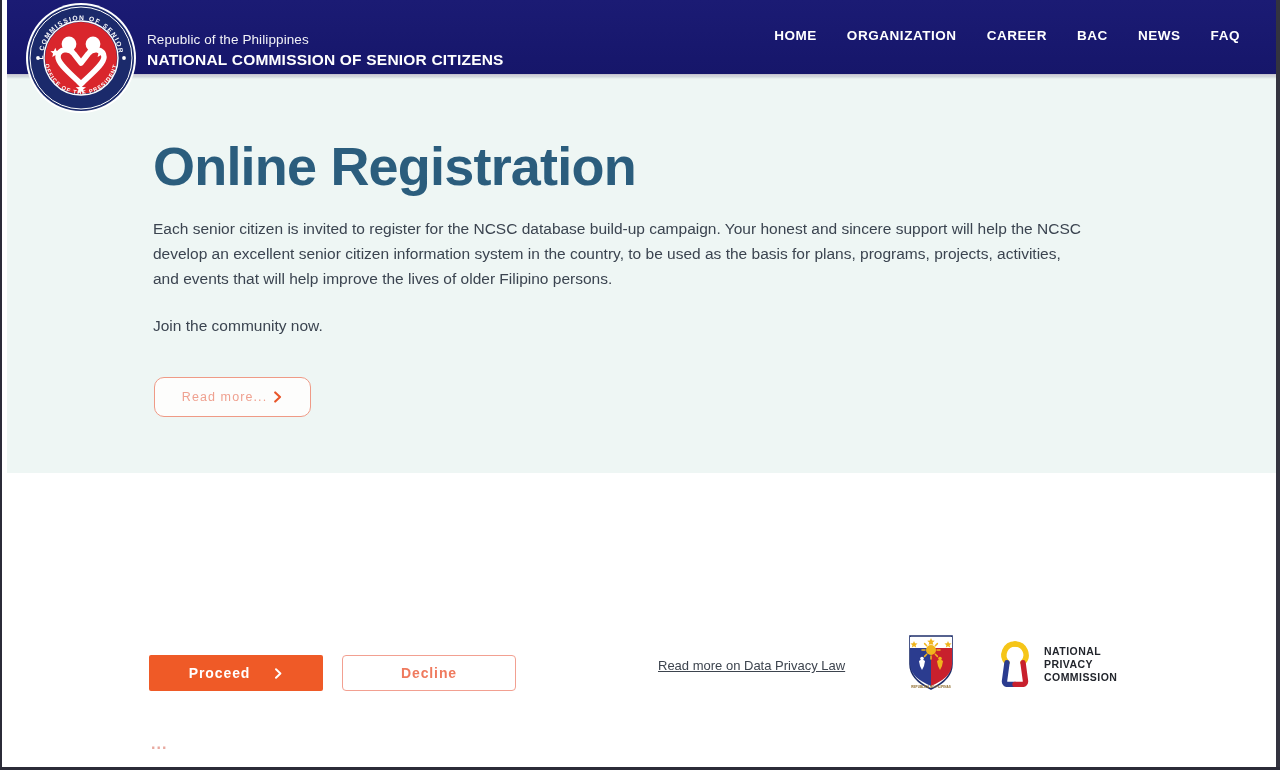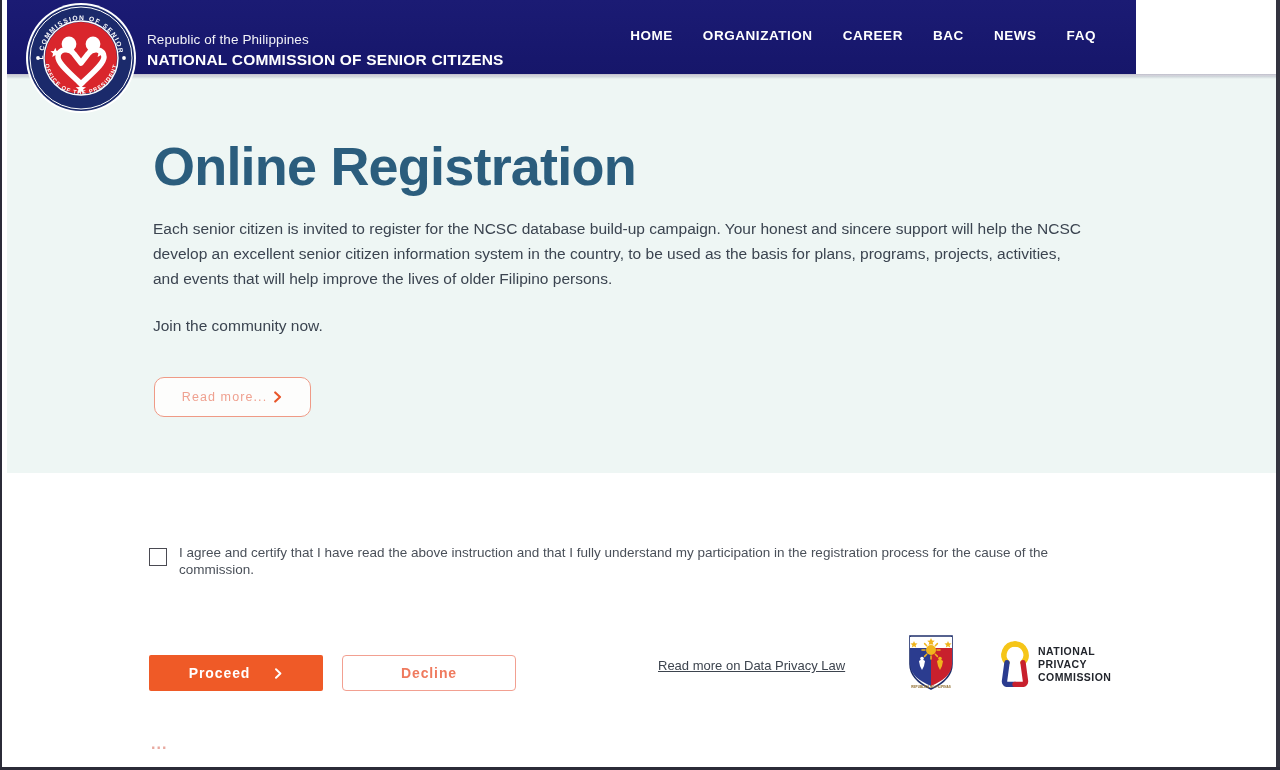--- a/index.html
+++ b/index.html
@@ -33,21 +33,21 @@
     position: absolute; right: 0; top: 0; width: 4px; height: 770px;
     background: #33333f; z-index: 41;
   }
   .edge-bottom-rule {
     position: absolute; left: 0; bottom: 0; width: 1280px; height: 3px;
     background: #2b2b38; z-index: 42;
   }
 
   
   .site-header {
-    position: absolute; left: 0; top: 0; width: 1136px; height: 74px;
+    position: absolute; left: 0; top: 0; width: 1280px; height: 74px;
     background: #191970;
     background: linear-gradient(180deg, #1b1b74 0%, #16166a 100%);
     z-index: 20;
     text-decoration: underline;
   }
   .header-shadow {
     position: absolute; left: 0; top: 74px; width: 1280px; height: 5px;
     background: linear-gradient(180deg, rgba(40,40,80,.30), rgba(40,40,80,0));
     z-index: 19;
   }
@@ -157,21 +157,21 @@
   }
 
   .privacy-link {
     position: absolute; left: 658px; top: 658px;
     font-size: 13px; color: #3d444e; 
     text-decoration: underline; cursor: pointer; z-index: 10;
   }
 
   .coat-logo { position: absolute; left: 906px; top: 634px; width: 50px; height: 58px; z-index: 10; }
   .npc-logo  { position: absolute; left: 996px; top: 640px; width: 118px; height: 48px; z-index: 10;
-               display: flex; align-items: center; gap: 4px; }
+               display: flex; align-items: center; gap: 10px; }
   .npc-mark  { width: 38px; height: 46px; flex: 0 0 38px; }
   .npc-words {
     font-size: 10.5px; line-height: 13px; font-weight: 700;
     letter-spacing: .45px; color: #22252c; white-space: pre-line;
   }
 
   .ellipsis-mark {
     position: absolute; left: 151px; top: 735px;
     font-size: 16px; font-weight: 700; color: #e8a9a0; letter-spacing: 1px;
     z-index: 10;
@@ -246,24 +246,20 @@
 
   <div class="readmore-btn">
     <span class="readmore-label">Read more...</span>
     <span class="chev">
       <svg width="10" height="12" viewBox="0 0 10 12" aria-hidden="true">
         <path d="M2.2 1.4 L7 6 L2.2 10.6" fill="none" stroke="#e8562a" stroke-width="2.1" stroke-linecap="round" stroke-linejoin="round"></path>
       </svg>
     </span>
   </div>
 
-  <div class="consent-row">
-    <div class="checkbox"></div>
-    <div class="consent-text">I agree and certify that I have read the above instruction and that I fully understand my participation in the registration process for the cause of the commission.</div>
-  </div>
 
   <button class="proceed-btn">
     <span class="proceed-label">Proceed</span>
     <span class="chev">
       <svg width="9" height="11" viewBox="0 0 9 11" aria-hidden="true">
         <path d="M2 1.2 L6.4 5.5 L2 9.8" fill="none" stroke="#ffffff" stroke-width="1.9" stroke-linecap="round" stroke-linejoin="round"></path>
       </svg>
     </span>
   </button>
 

